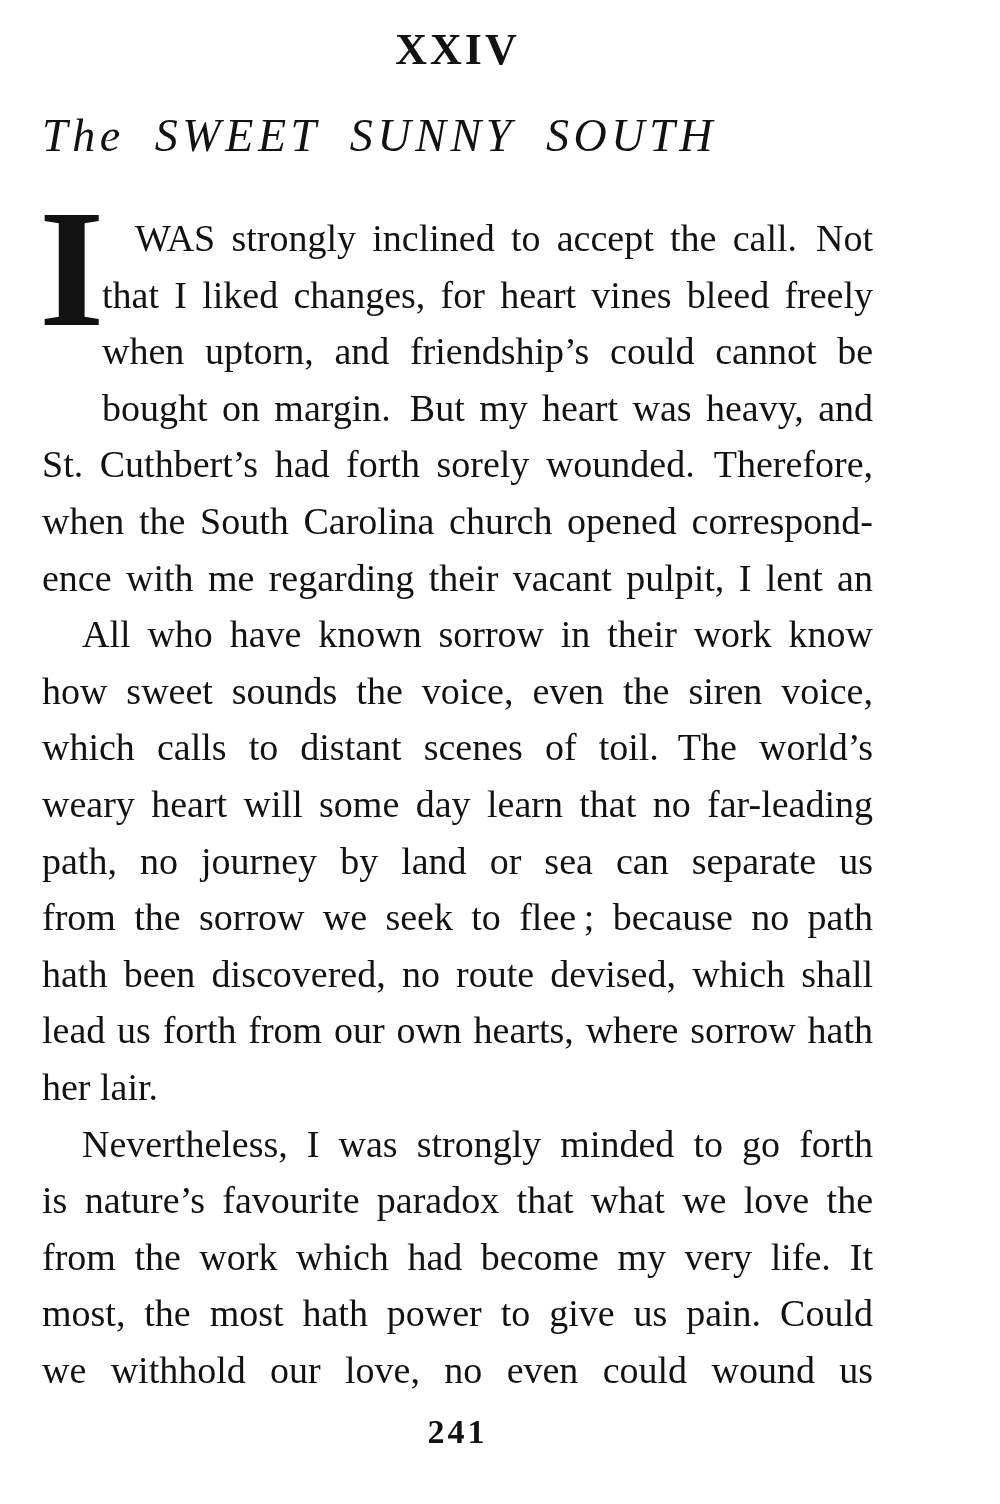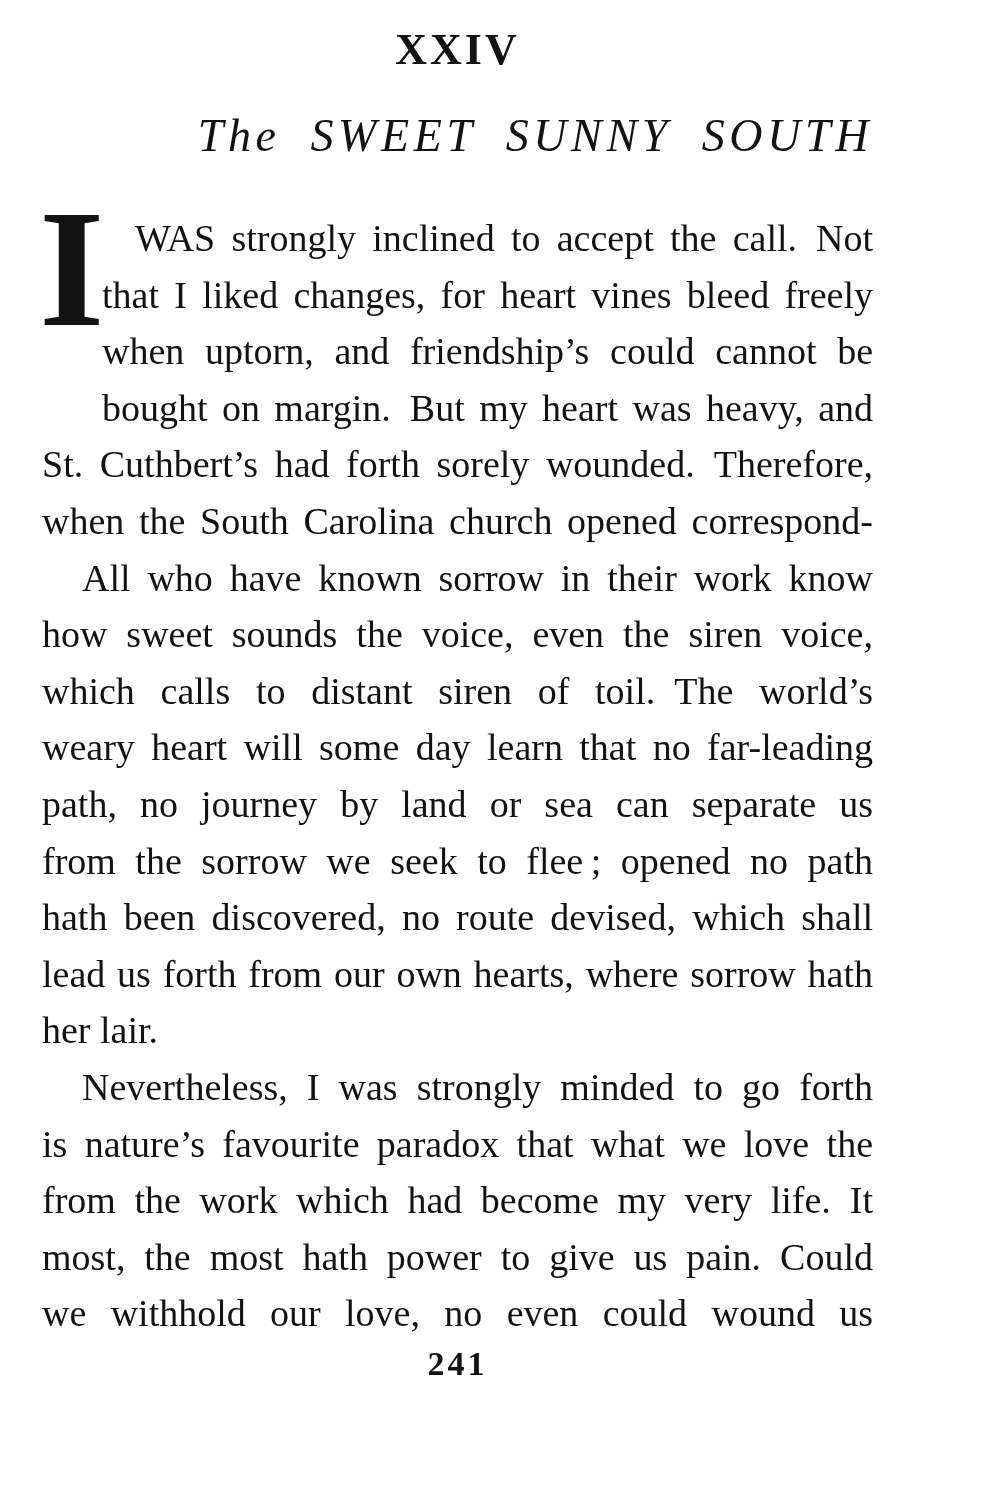--- a/index.html
+++ b/index.html
@@ -20,21 +20,21 @@
   }
   .chapter-num {
     text-align: center;
     font-size: 44px;
     line-height: 48px;
     letter-spacing: 3px;
     font-weight: 600;
   }
   .chapter-title {
     margin-top: 36px;
-    text-align: right;
+    text-align: left;
     font-style: italic;
     font-size: 46px;
     line-height: 52px;
     letter-spacing: 0.10em;
     word-spacing: 0.30em;
   }
   .text-block {
     margin-top: 48px;
   }
   .paragraph {
@@ -67,21 +67,21 @@
   }
   .drop-cap span {
     position: absolute;
     top: -26px;
     left: -3px;
     font-size: 168px;
     line-height: 1;
     font-weight: bold;
   }
   .page-num {
-    margin-top: 4px;
+    margin-top: 16px;
     text-align: center;
     font-size: 34px;
     line-height: 36px;
     letter-spacing: 3px;
     font-weight: bold;
   }
 </style>
 </head>
 <body>
 
@@ -96,29 +96,30 @@
     <div class="paragraph">
       <div class="drop-cap">
           <span>I</span>
         </div>
       <div class="line line--first">WAS strongly inclined to accept the call. Not</div>
       <div class="line">that I liked changes, for heart vines bleed freely</div>
       <div class="line">when uptorn, and friendship’s could cannot be</div>
       <div class="line">bought on margin. But my heart was heavy, and</div>
       <div class="line">St. Cuthbert’s had forth sorely wounded. Therefore,</div>
       <div class="line">when the South Carolina church opened correspond-</div>
+      <div class="line">ence with me regarding their vacant pulpit, I lent an</div>
     </div>
 
     <div class="paragraph">
       <div class="line line--indent">All who have known sorrow in their work know</div>
       <div class="line">how sweet sounds the voice, even the siren voice,</div>
-      <div class="line">which calls to distant siren of toil. The world’s</div>
+      <div class="line">which calls to distant scenes of toil. The world’s</div>
       <div class="line">weary heart will some day learn that no far-leading</div>
       <div class="line">path, no journey by land or sea can separate us</div>
-      <div class="line">from the sorrow we seek to flee ; opened no path</div>
+      <div class="line">from the sorrow we seek to flee ; because no path</div>
       <div class="line">hath been discovered, no route devised, which shall</div>
       <div class="line">lead us forth from our own hearts, where sorrow hath</div>
       <div class="line line--end">her lair.</div>
     </div>
 
     <div class="paragraph">
       <div class="line line--indent">Nevertheless, I was strongly minded to go forth</div>
       <div class="line">is nature’s favourite paradox that what we love the</div>
       <div class="line">from the work which had become my very life. It</div>
       <div class="line">most, the most hath power to give us pain. Could</div>

